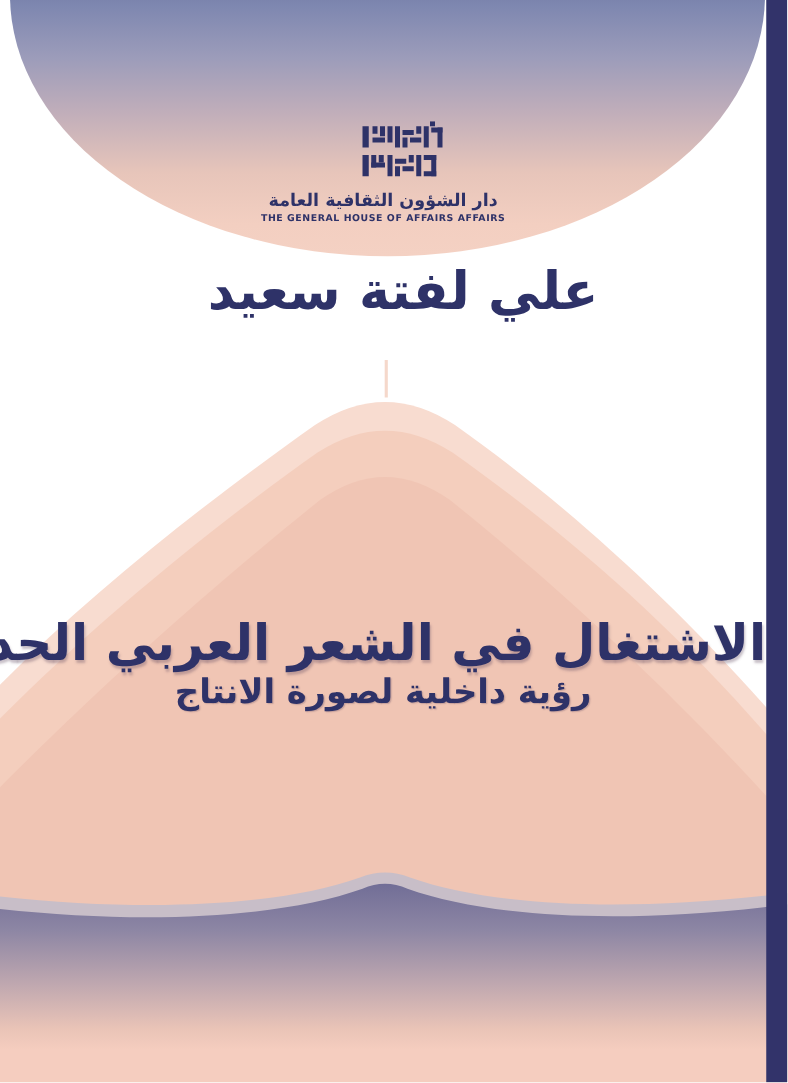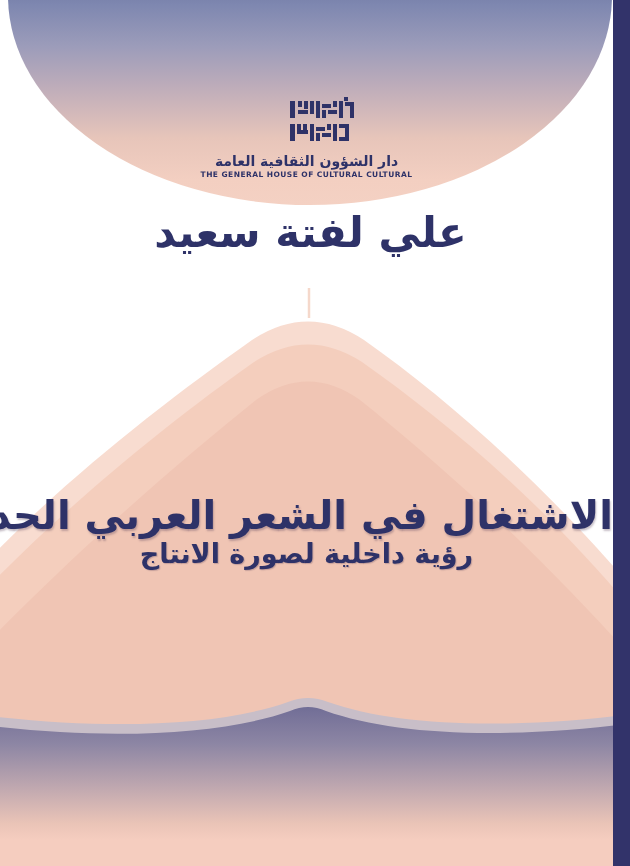--- a/index.html
+++ b/index.html
@@ -44,21 +44,21 @@
     font-size:14px; font-weight:bold;
     direction:rtl;
   }
   .pub-en{
     margin-top:1px;
     color:var(--navy,#2e3268);
     font-size:7.5px; font-weight:bold;
     letter-spacing:0.45px;
   }
   .author{
-    position:absolute; top:208px; left:4px; width:613px;
+    position:absolute; top:208px; left:16px; width:613px;
     text-align:center;
     direction:rtl;
     font-size:42px; font-weight:bold;
     color:var(--navy,#2e3268);
     z-index:3;
     letter-spacing:-1px;
   }
   .dome-svg{
     position:absolute; left:0; top:0; z-index:2;
   }
@@ -114,21 +114,21 @@
         <rect x="27" y="36" width="4" height="8"></rect>
         <rect x="33" y="36" width="9" height="4"></rect>
         <rect x="38" y="27" width="4" height="6"></rect>
         <rect x="44" y="27" width="4" height="17"></rect>
         <rect x="50" y="27" width="10" height="4"></rect>
         <rect x="56" y="27" width="4" height="17"></rect>
         <rect x="50" y="40" width="10" height="4"></rect>
       </g>
     </svg>
     <div class="pub-ar">دار الشؤون الثقافية العامة</div>
-    <div class="pub-en">THE GENERAL HOUSE OF CULTURAL CULTURAL</div>
+    <div class="pub-en">THE GENERAL HOUSE OF AFFAIRS AFFAIRS</div>
   </div>
 
   <div class="author">علي لفتة سعيد</div>
 
   <svg class="dome-svg" width="630" height="866" viewBox="0 0 630 866">
     <defs>
       <linearGradient id="shadowGrad" gradientUnits="userSpaceOnUse" x1="0" y1="703" x2="0" y2="840">
         <stop offset="0" stop-color="#6e6b95"></stop>
         <stop offset="0.3" stop-color="#8d86a4"></stop>
         <stop offset="0.6" stop-color="#bda6af"></stop>

